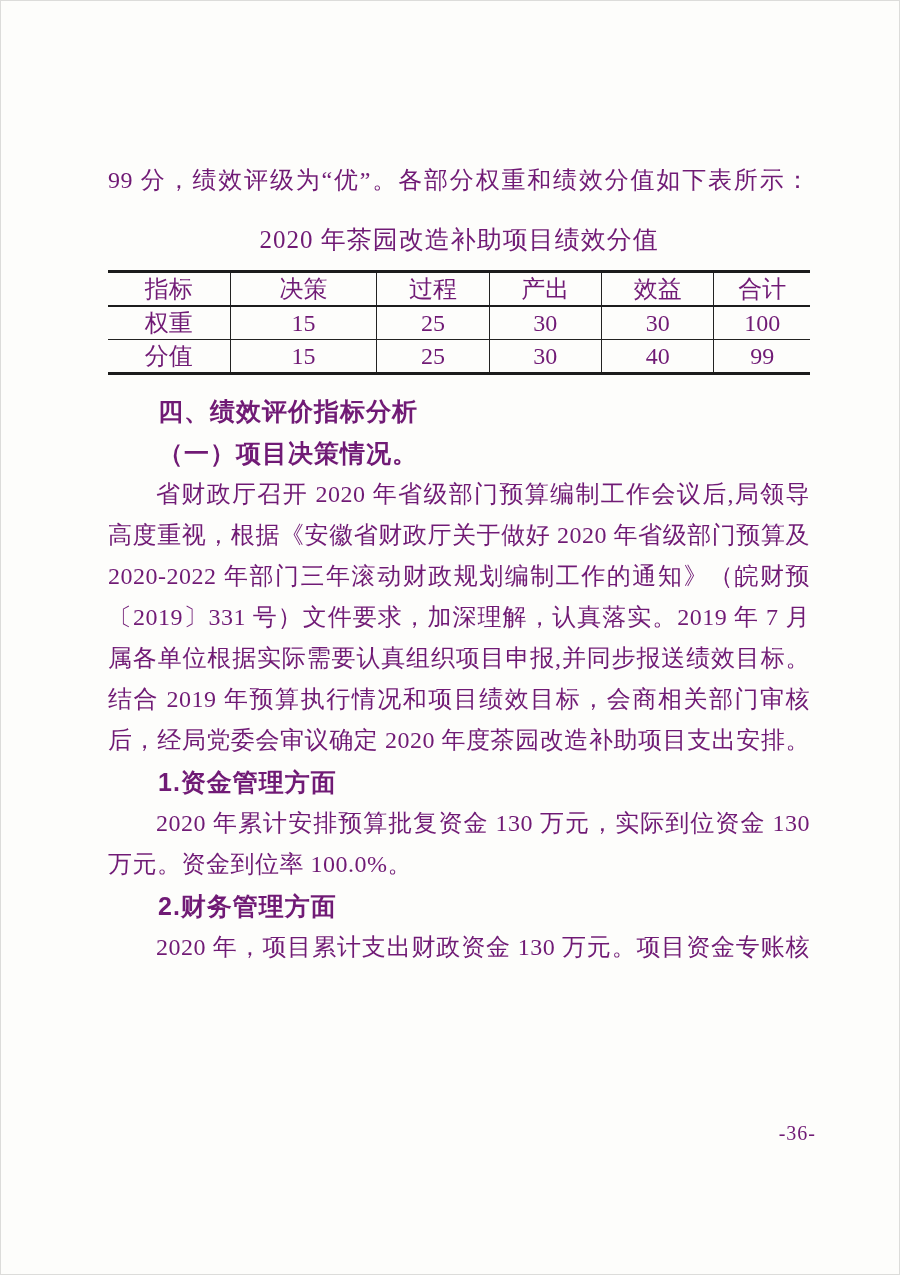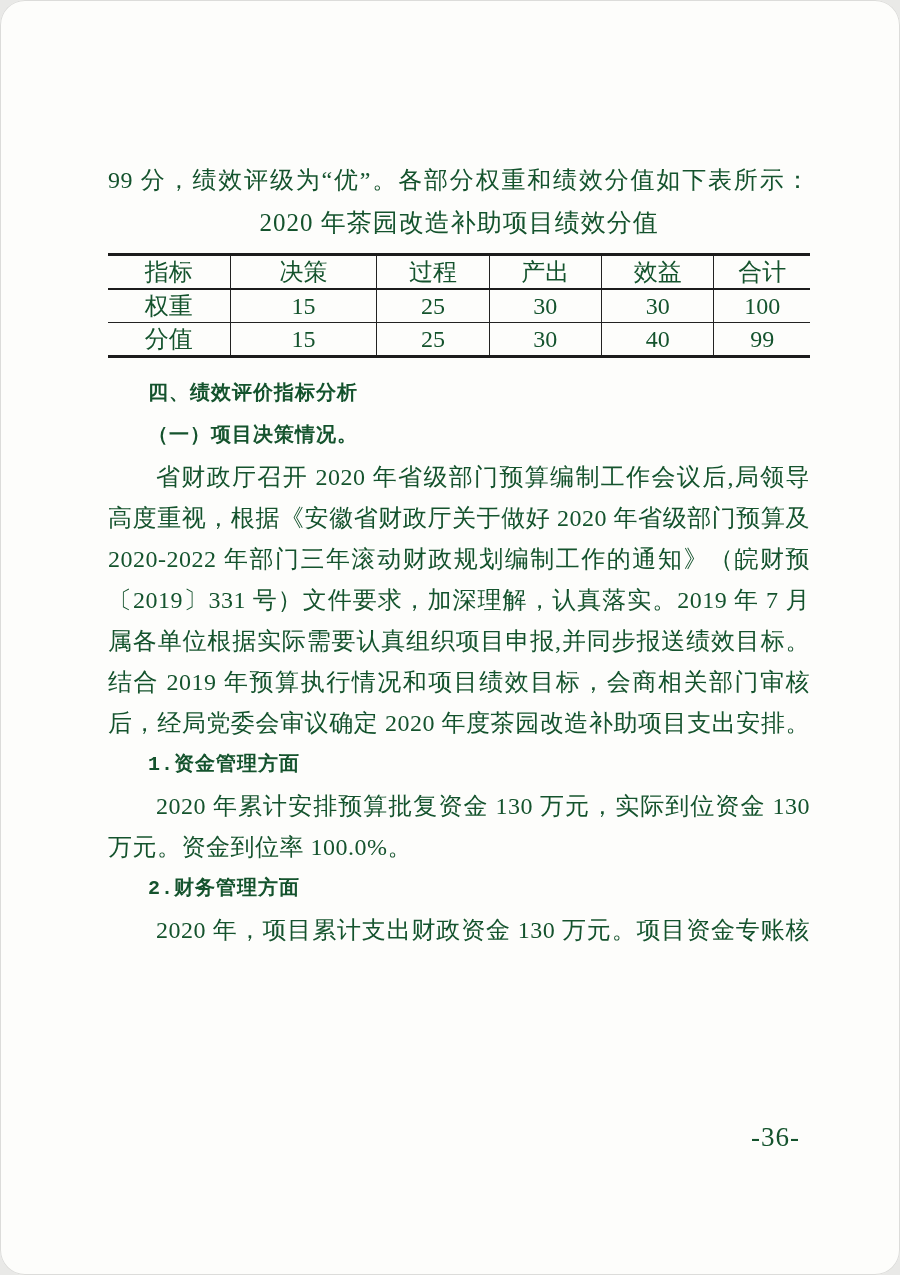--- a/index.html
+++ b/index.html
@@ -9,40 +9,39 @@
   }
   .page {
     position: relative;
     width: 900px;
     height: 1275px;
     margin: 0 auto;
     background: #fdfdfb;
     box-shadow: inset 0 0 0 1px #dcdcda;
     box-sizing: border-box;
     padding: 160px 90px 0 108px;
-    color: #14532d;
+    color: #701a75;
     font-family: "Liberation Serif", "DejaVu Serif", serif;
     overflow: hidden;
-    border-radius: 25px;
   }
   .body-line {
     font-size: 24px;
     line-height: 41px;
     text-align: justify;
     text-align-last: justify;
     letter-spacing: 0.5px;
     white-space: nowrap;
   }
   .body-line.short {
     text-align: left;
     text-align-last: left;
   }
   .indent { text-indent: 2em; }
   .table-title {
-    margin-top: 1px;
+    margin-top: 18px;
     font-size: 25px;
     line-height: 42px;
     text-align: center;
     letter-spacing: 1px;
   }
   table.score-table {
     width: 100%;
     margin-top: 9px;
     border-collapse: collapse;
     border-top: 3px solid #1c1c1c;
@@ -58,33 +57,33 @@
     height: 31px;
     padding: 0;
     border-left: 1.5px solid #222;
     border-top: 1.5px solid #222;
   }
   table.score-table th:first-child,
   table.score-table td:first-child { border-left: none; }
   table.score-table thead th { border-top: none; }
   table.score-table thead tr { border-bottom: 2.5px solid #1c1c1c; margin-top: 28px; }
   .heading {
-    font-family: Liberation Mono, monospace;
+    font-family: Liberation Sans, sans-serif;
     font-weight: bold;
-    font-size: 20px;
+    font-size: 25px;
     line-height: 42px;
     text-indent: 2em;
     letter-spacing: 1px;
   }
   .heading.main { margin-top: 15px; }
   .page-number {
     position: absolute;
     top: 1122px;
-    right: 100px;
-    font-size: 27px;
+    right: 84px;
+    font-size: 20px;
     letter-spacing: 1px;
     font-family: "Liberation Serif", "DejaVu Serif", serif;
   }
 </style>
 </head>
 <body>
 
 <div class="page">
 
   <div class="body-line">99 分，绩效评级为“优”。各部分权重和绩效分值如下表所示：</div>

